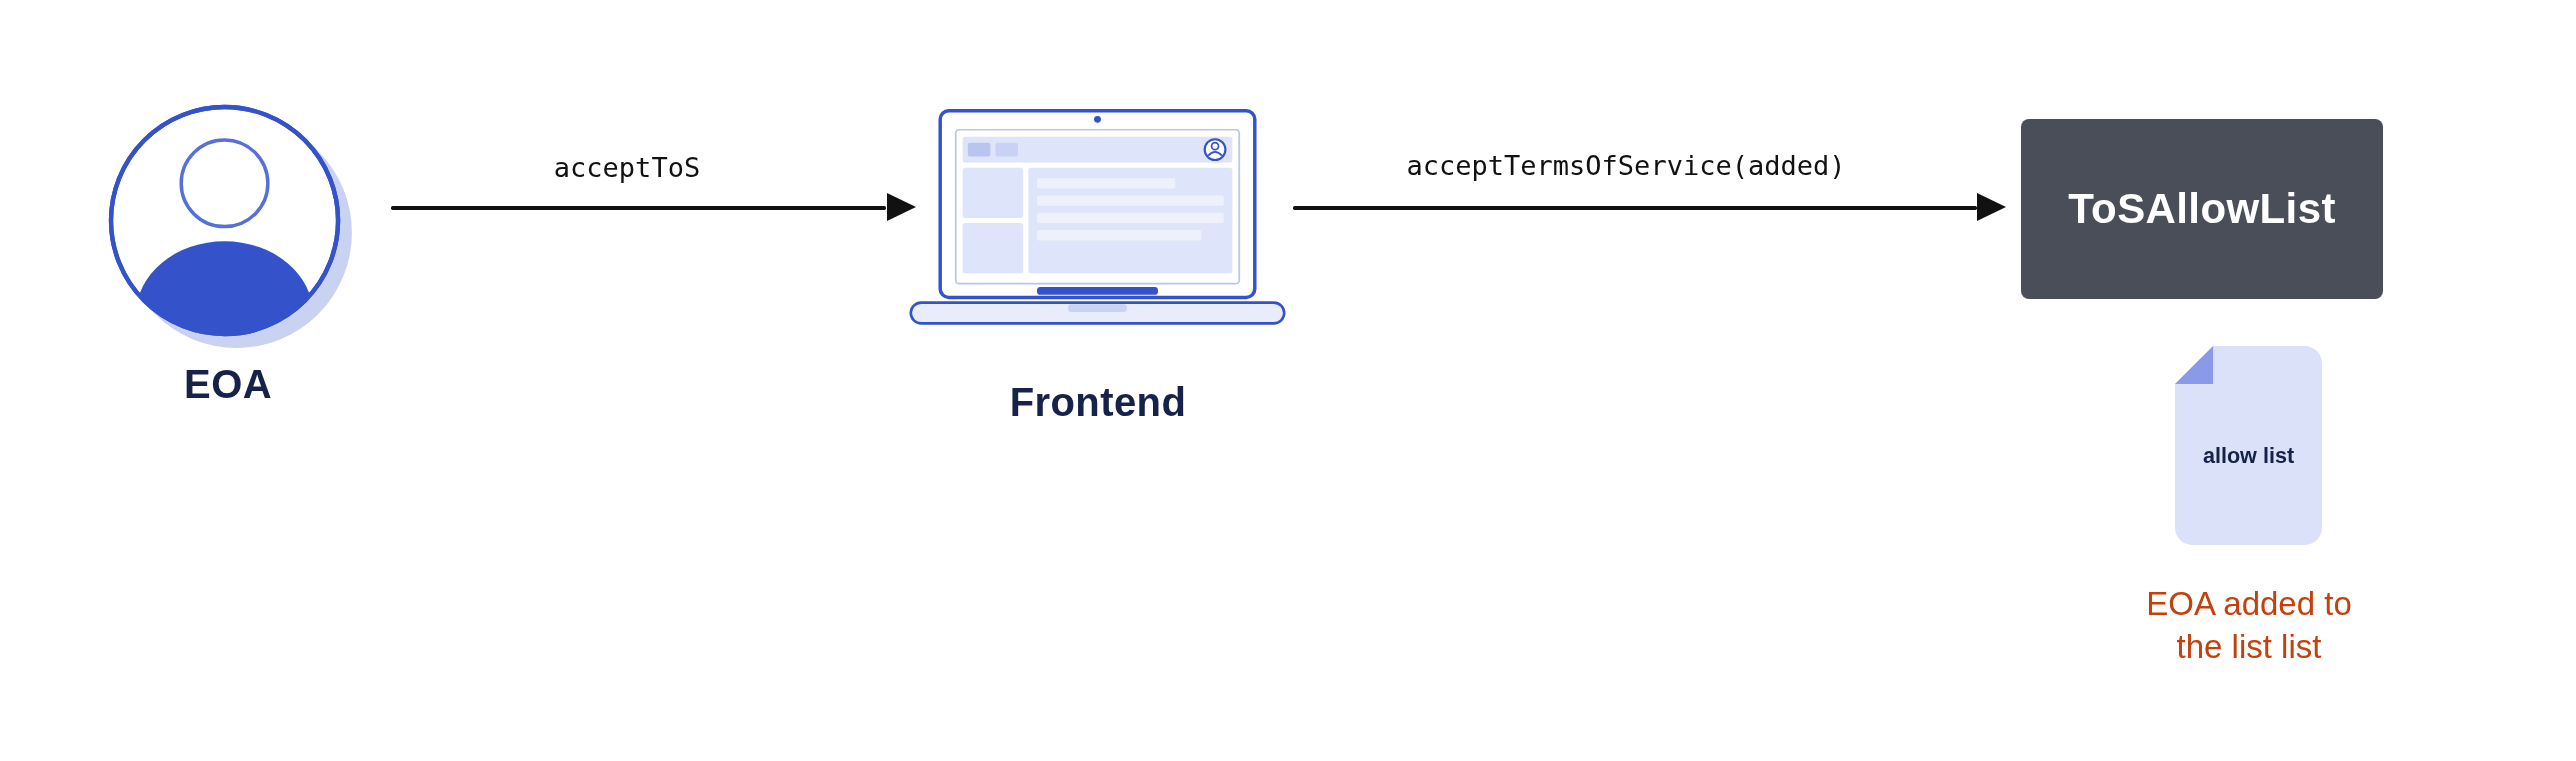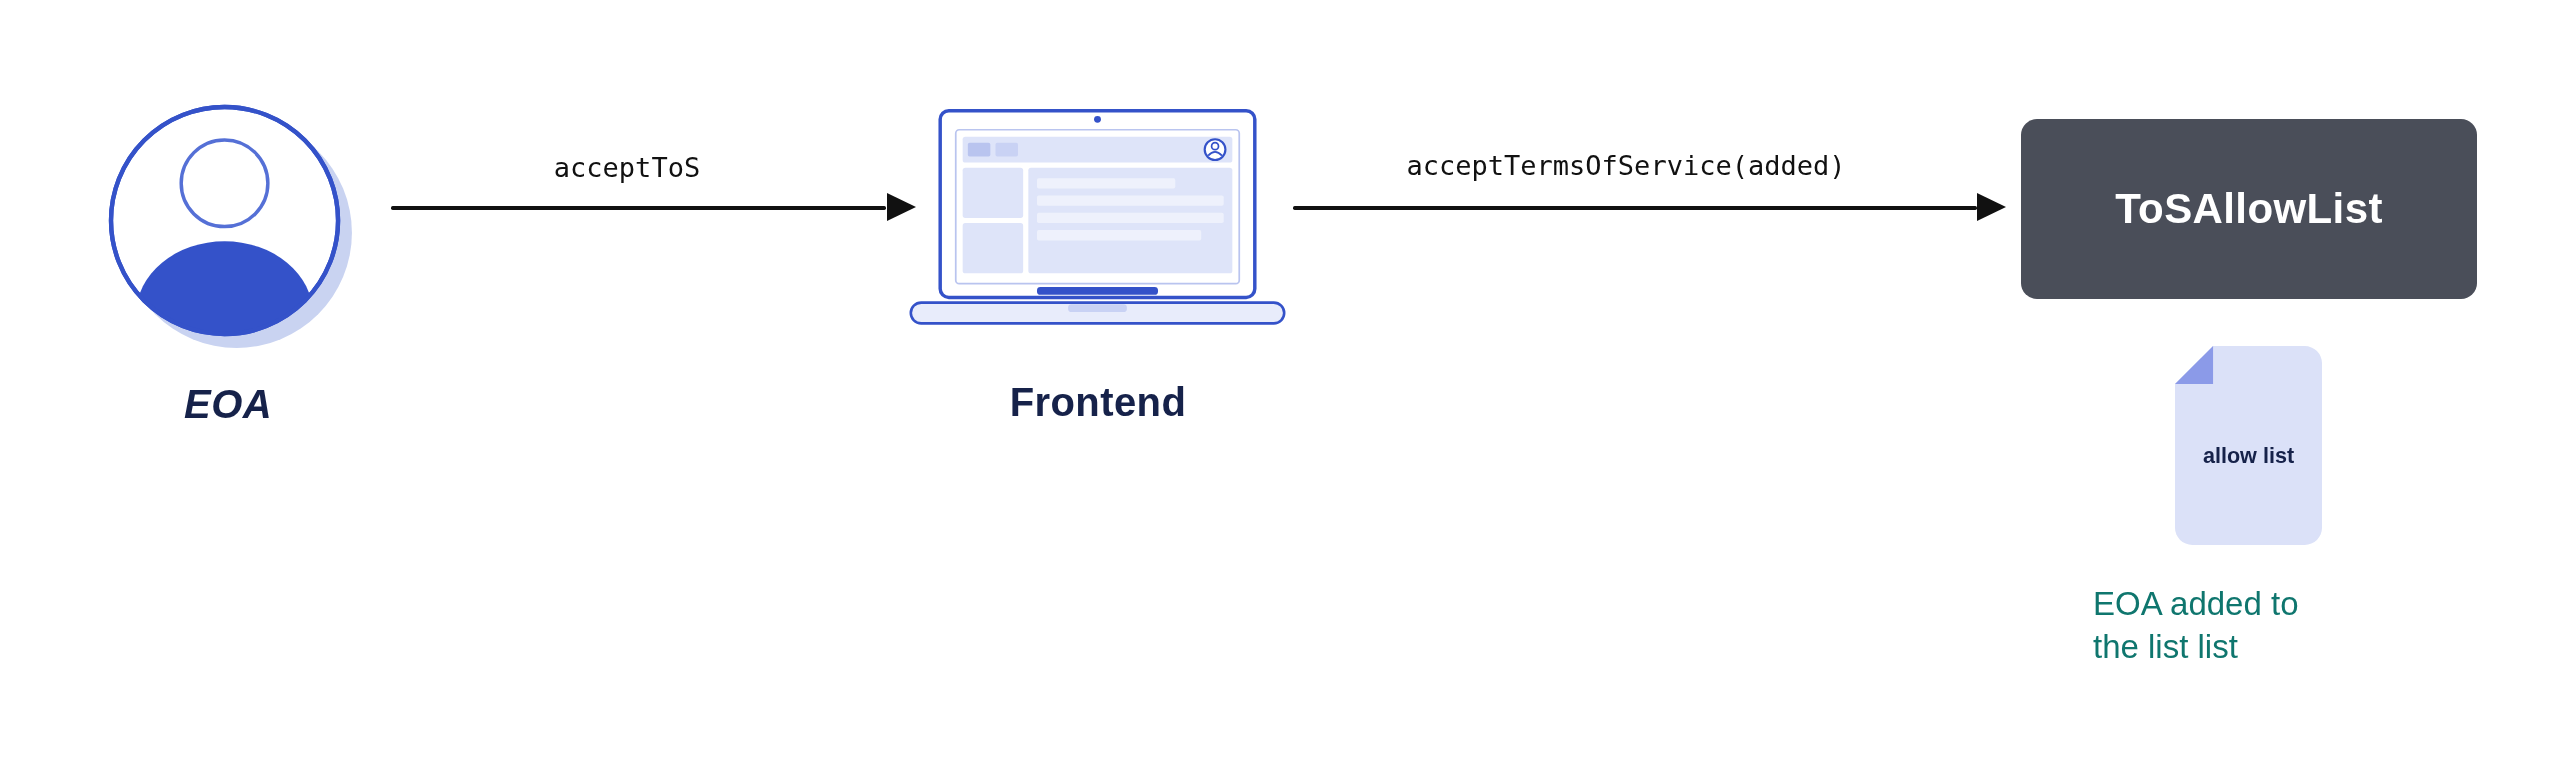--- a/index.html
+++ b/index.html
@@ -47,24 +47,24 @@
     line-height: 38px;
     color: #111111;
     white-space: nowrap;
   }
 
   
   .contract-box {
     position: absolute;
     left: 2021px;
     top: 119px;
-    width: 456px;
+    width: 362px;
     height: 180px;
     background: #4a4e59;
-    border-radius: 16px;
+    border-radius: 8px;
     display: flex;
     align-items: center;
     justify-content: center;
   }
   .contract-label {
     color: #ffffff;
     font-weight: 700;
     font-size: 42px;
     letter-spacing: 0.4px;
   }
@@ -78,23 +78,24 @@
     text-align: center;
     font-size: 21.6px;
     color: #16224a;
     font-weight: bold;
   }
   .doc-caption {
     position: absolute;
     left: 2093px;
     top: 582px;
     width: 312px;
+    text-align: center;
     font-size: 33px;
     line-height: 43px;
-    color: #0f766e;
+    color: #c2410c;
   }
 </style>
 </head>
 <body>
 
 <div id="canvas">
 
   <div class="abs" style="left:98px; top:94px; width:260px; height:260px;">
     <svg viewBox="0 0 300 300" width="260" height="260">
       <circle cx="160" cy="160" r="133" fill="#c9d3f1"></circle>
@@ -104,21 +105,21 @@
           </clipPath>
       </defs>
       <circle cx="146" cy="146" r="131" fill="#ffffff" stroke="#3452c9" stroke-width="5"></circle>
       <g clip-path="url(#avclip)">
         <ellipse cx="146" cy="254" rx="102" ry="84" fill="#3452c9"></ellipse>
       </g>
       <circle cx="146" cy="103" r="50" fill="#ffffff" stroke="#5570d6" stroke-width="4"></circle>
       <circle cx="146" cy="146" r="131" fill="none" stroke="#3452c9" stroke-width="5"></circle>
     </svg>
   </div>
-  <div class="node-label" style="left:98px; top:380px; width:260px;font-style:italic;">EOA</div>
+  <div class="node-label" style="left:98px; top:360px; width:260px;">EOA</div>
 
   <div class="edge-label" style="left:454px; top:149px; width:346px;">acceptToS</div>
   <div class="arrow-line" style="left:391px; top:206px; width:495px;"></div>
   <div class="arrow-head" style="left:887px; top:193px;"></div>
 
   <div class="abs" style="left:907px; top:109px; width:381px; height:223px;">
     <svg viewBox="0 0 440 258" width="381" height="223">
 
       <rect x="38" y="2" width="364" height="216" rx="10" fill="#ffffff" stroke="#3452c9" stroke-width="4"></rect>
       <circle cx="220" cy="12" r="4" fill="#3452c9"></circle>

